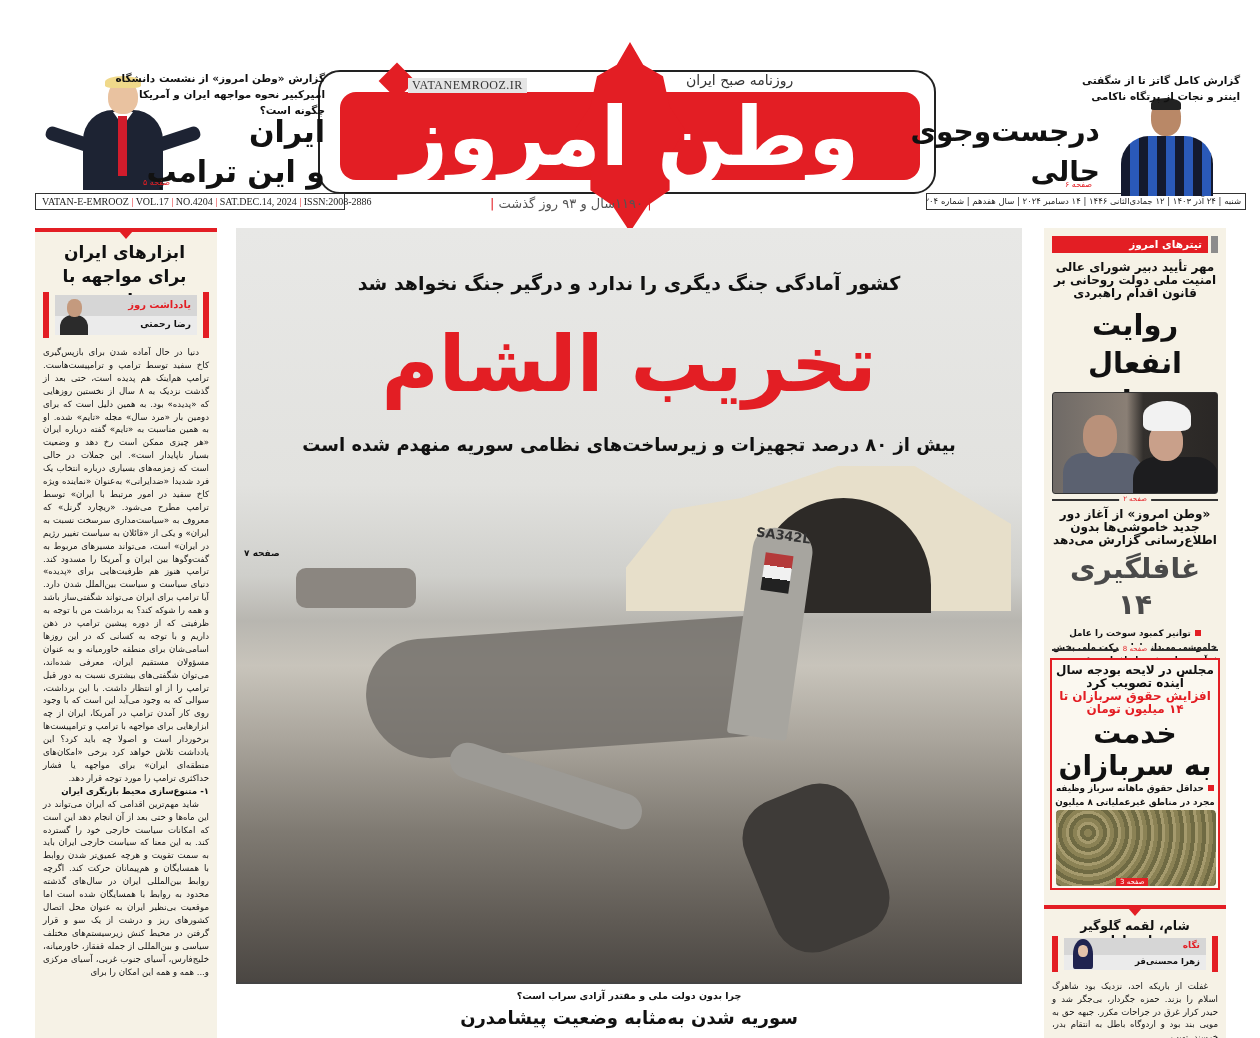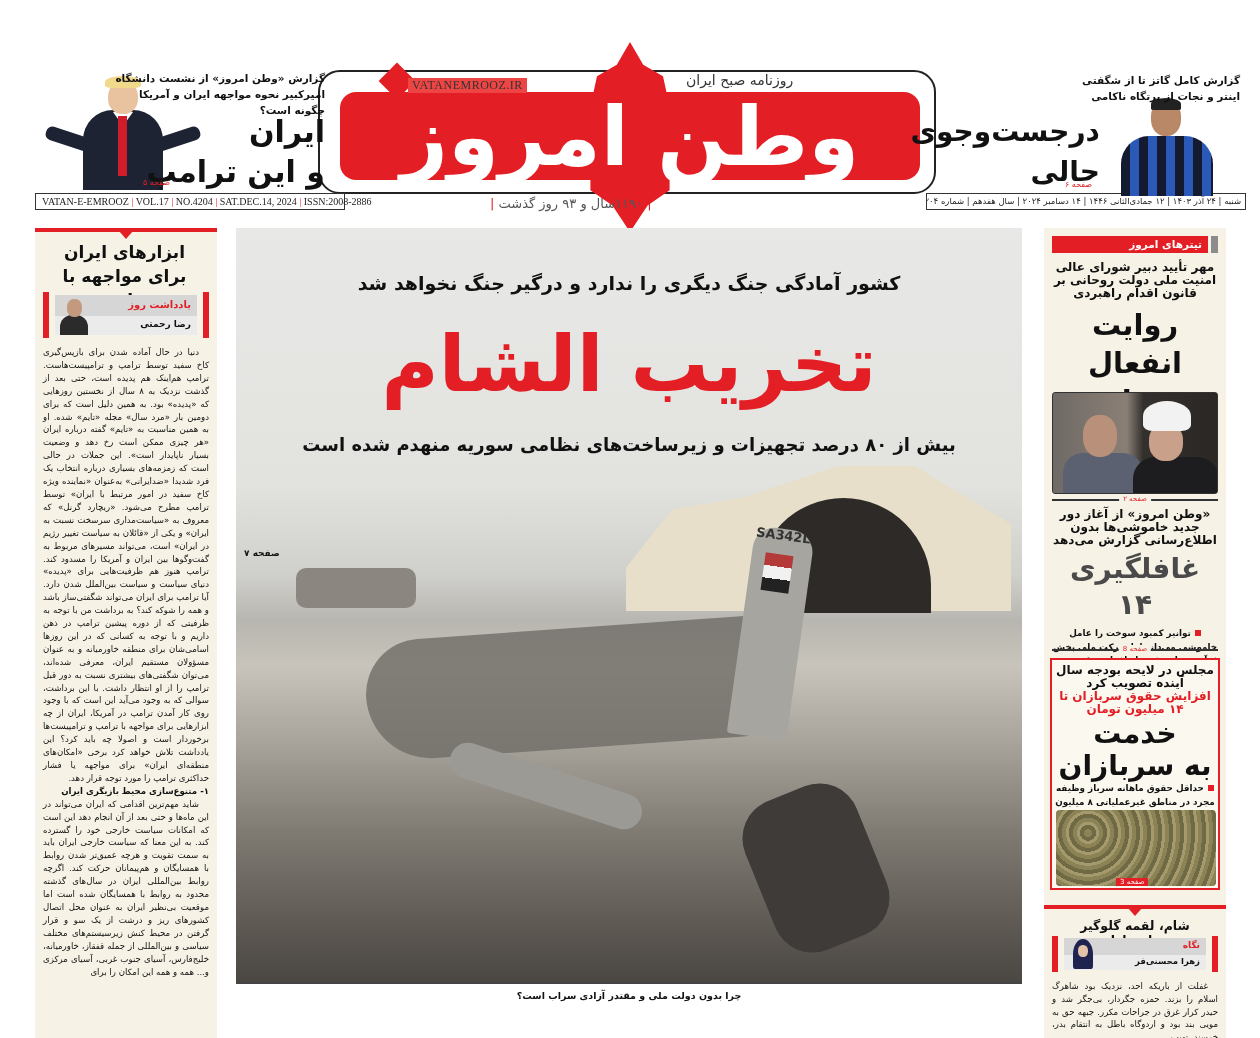--- a/index.html
+++ b/index.html
@@ -8,21 +8,21 @@
   .rtl { direction: rtl; text-align: right; }
 
   
   .masthead { position: absolute; left: 0; top: 0; width: 1260px; height: 222px; }
   .logo-frame { position: absolute; left: 318px; top: 70px; width: 618px; height: 124px; border: 2px solid #222; border-radius: 22px; }
   .logo-box { position: absolute; left: 340px; top: 82px; width: 580px; height: 108px; }
   .logo-red { position: absolute; left: 0; top: 10px; width: 580px; height: 88px; background: #e31e24; border-radius: 16px; }
   .logo-text { position: absolute; left: 0; top: 0; width: 580px; height: 108px; display:flex; align-items:center; justify-content:center; color: #fff; font-family: "DejaVu Sans", sans-serif; font-weight: bold; font-size: 82px; letter-spacing: 4px; direction: rtl; }
   .logo-medallion { position: absolute; left: 580px; top: 40px; width: 110px; height: 190px; background: #e31e24; clip-path: polygon(50% 0, 62% 12%, 80% 18%, 86% 34%, 100% 46%, 86% 60%, 86% 78%, 66% 86%, 50% 100%, 34% 86%, 14% 78%, 14% 60%, 0 46%, 14% 34%, 20% 18%, 38% 12%); }
   .logo-diamond { position: absolute; left: 384px; top: 68px; width: 26px; height: 26px; background:#e31e24; transform: rotate(45deg); }
-  .site-url { position: absolute; left: 408px; top: 78px; font-family: "Liberation Serif", serif; font-size: 12px; color: #333; letter-spacing: 0.5px; background:#ef4444; padding: 0 4px; }
+  .site-url { position: absolute; left: 408px; top: 78px; font-family: "Liberation Serif", serif; font-size: 12px; color: #333; letter-spacing: 0.5px; background:#e5e5e5; padding: 0 4px; }
   .tagline { position: absolute; left: 680px; top: 72px; font-size: 14px; color: #333; background:#fff; padding:0 6px; }
   .since-line { position: absolute; left: 490px; top: 196px; font-size: 13px; color: #555; }
   .since-line .bar { color:#e31e24; }
 
   .info-bar-left { position: absolute; left: 35px; top: 193px; width: 310px; height: 17px; border: 1px solid #333; font-family: "Liberation Serif", serif; font-size: 10px; line-height: 15px; padding-left: 6px; white-space: nowrap; color:#222; }
   .info-bar-left .sep { color:#e31e24; }
   .info-bar-right { position: absolute; left: 926px; top: 193px; width: 320px; height: 17px; border: 1px solid #333; font-size: 8.5px; line-height: 15px; padding: 0 4px; white-space: nowrap; overflow:hidden; color:#222; }
 
   
   .teaser-left { position: absolute; left: 35px; top: 70px; width: 290px; height: 120px; }
@@ -233,20 +233,21 @@
   <div class="kicker2">کشور آمادگی جنگ دیگری را ندارد و درگیر جنگ نخواهد شد</div>
   <h1 class="headline">تخریب الشام</h1>
   <div class="subhead">بیش از ۸۰ درصد تجهیزات و زیرساخت‌های نظامی سوریه منهدم شده است</div>
   <span class="page-ref">صفحه ۷</span>
 
 </main>
 
 <div class="bottom-rule"></div>
 <section class="bottom-story">
   <div class="kicker">چرا بدون دولت ملی و مقتدر آزادی سراب است؟</div>
+  <div class="title">سوریه شدن به‌مثابه وضعیت پیشامدرن</div>
 </section>
 
 <aside class="right-col">
   <div class="titr-bar">
     <div class="red">تیترهای امروز</div>
     <div class="grey"></div>
   </div>
 
   <div class="rc-block" style="top:33px">
     <div class="rc-kicker">مهر تأیید دبیر شورای عالی امنیت ملی دولت روحانی بر قانون اقدام راهبردی</div>

